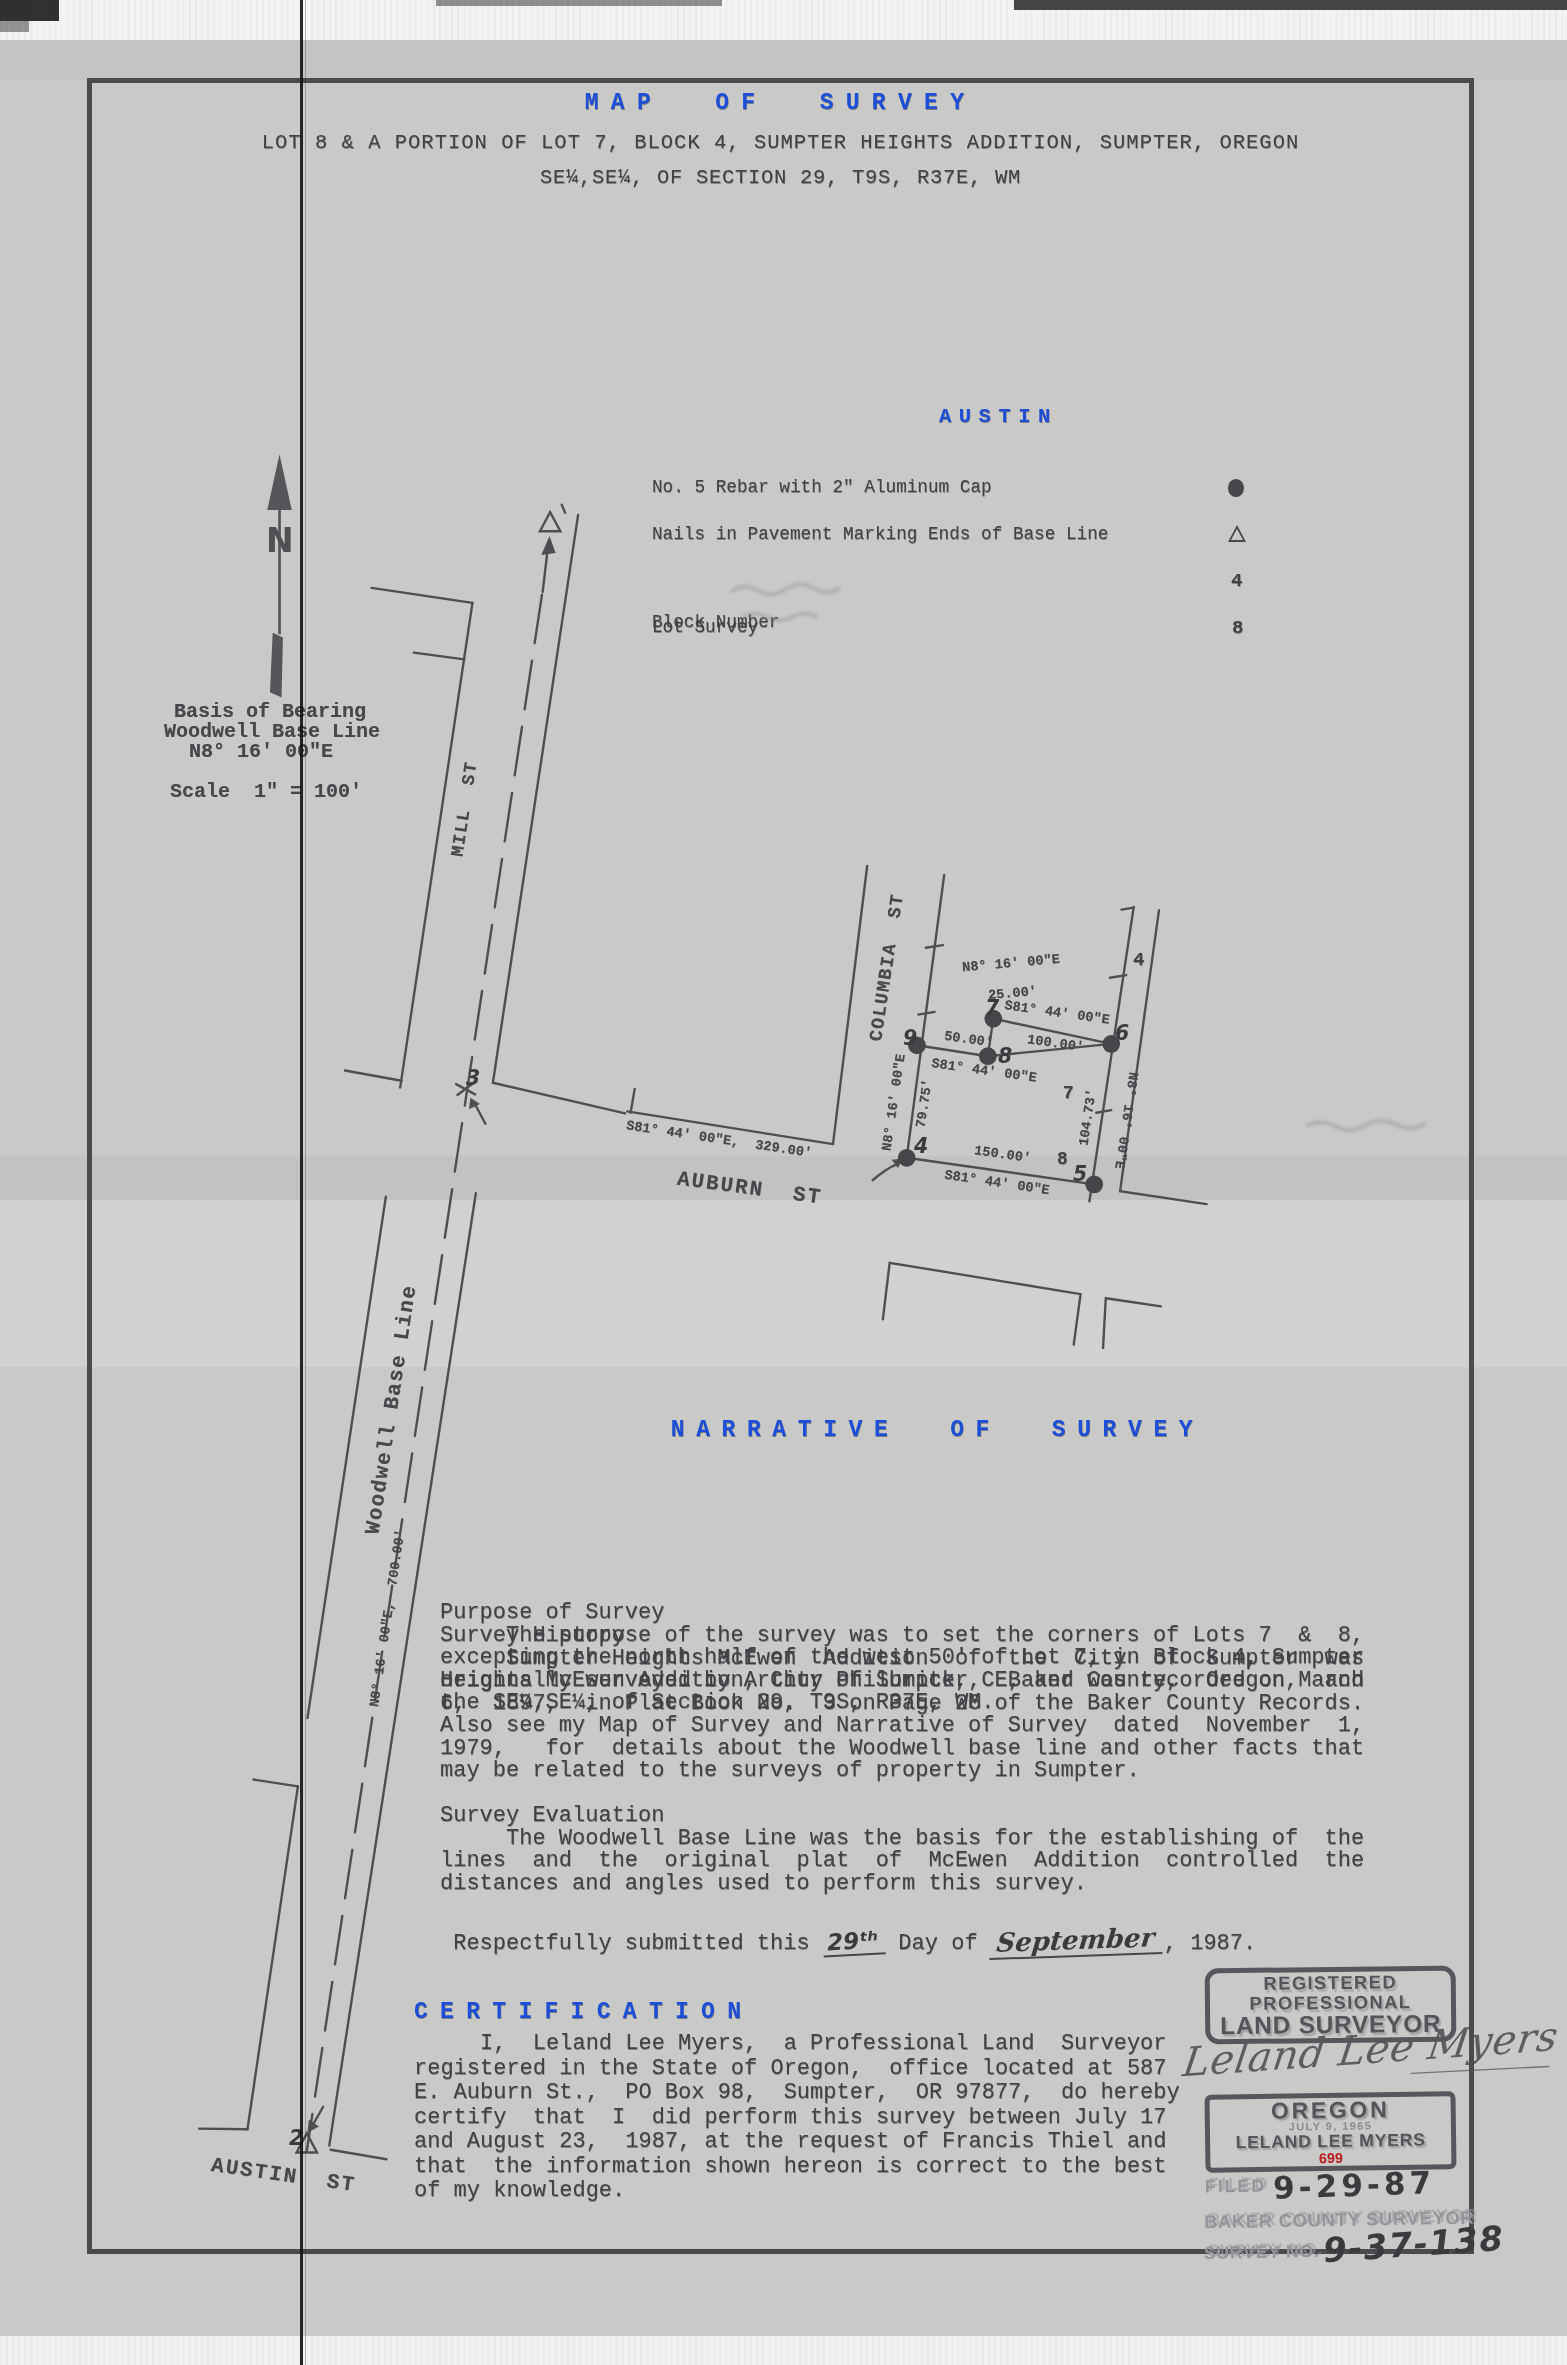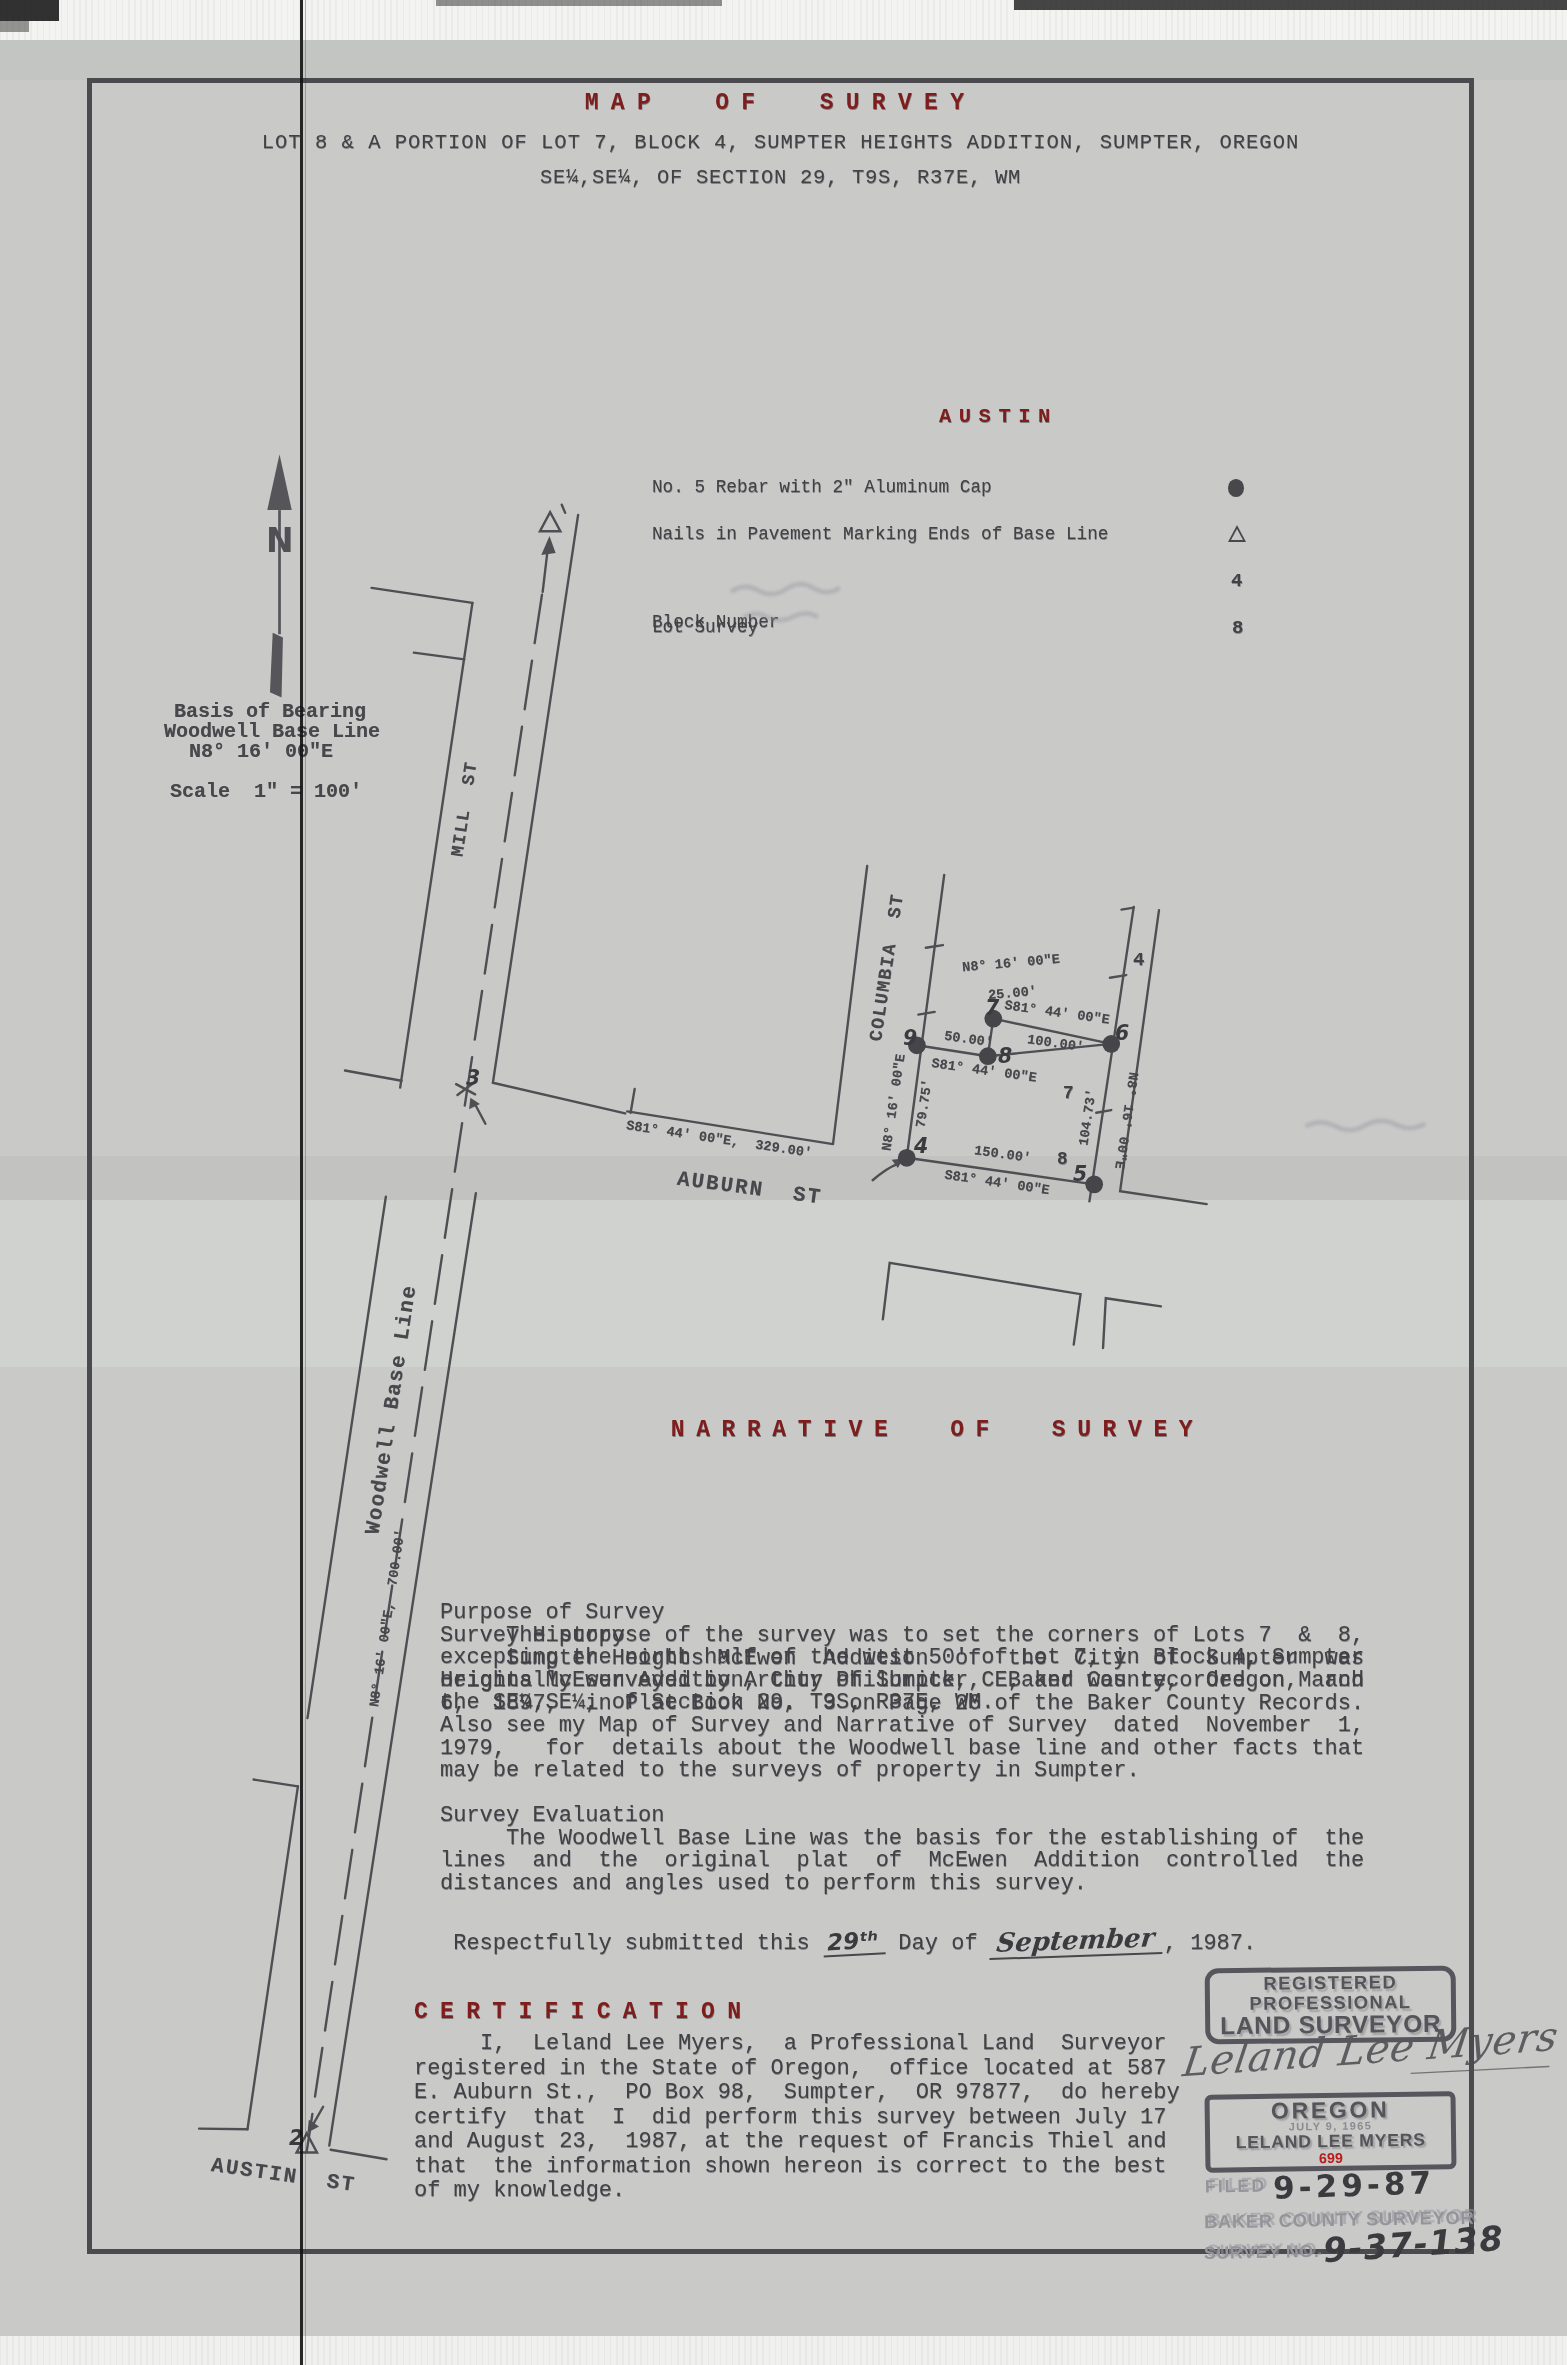--- a/index.html
+++ b/index.html
@@ -3,21 +3,21 @@
 <meta charset="utf-8">
 <style>
   html,body{margin:0;padding:0;}
   body{width:1568px;height:2366px;position:relative;background:#c9cac8;overflow:hidden;
        font-family:"Liberation Mono",monospace;}
   .abs{position:absolute;}
   .typed{font-family:"Liberation Mono",monospace;color:#414146;white-space:pre;
          text-shadow:0.4px 0.5px 0.5px rgba(65,65,72,.5);}
   .t32{font-size:22px;line-height:22.5px;}
   .t36{font-size:22px;line-height:24.5px;}
-  .heading{font-family:"Liberation Mono",monospace;font-weight:bold;color:#7f1d1d;white-space:pre;
+  .heading{font-family:"Liberation Mono",monospace;font-weight:bold;color:#1d4ed8;white-space:pre;
            text-shadow:0.5px 0.7px 0.5px rgba(60,60,66,.55);}
   .maplabel{font-family:"Liberation Mono",monospace;font-weight:bold;color:#47474c;white-space:pre;
             text-shadow:0.3px 0.4px 0.4px rgba(70,70,77,.5);}
   .hand{font-family:"DejaVu Sans",sans-serif;font-style:italic;font-weight:bold;color:#3a3a3f;}
   .stampsans{font-family:"Liberation Sans",sans-serif;font-weight:bold;color:#54545a;}
   .stampfaint{font-family:"Liberation Sans",sans-serif;font-weight:bold;color:#94949a;
               text-shadow:3.4px -2px 0.7px rgba(150,150,156,.6);}
   .band{position:absolute;left:0;width:1568px;pointer-events:none;}
   .whitegrain{background-image:repeating-linear-gradient(90deg,rgba(0,0,0,.035) 0 1.4px,rgba(0,0,0,0) 1.4px 6.1px);}
 </style>

